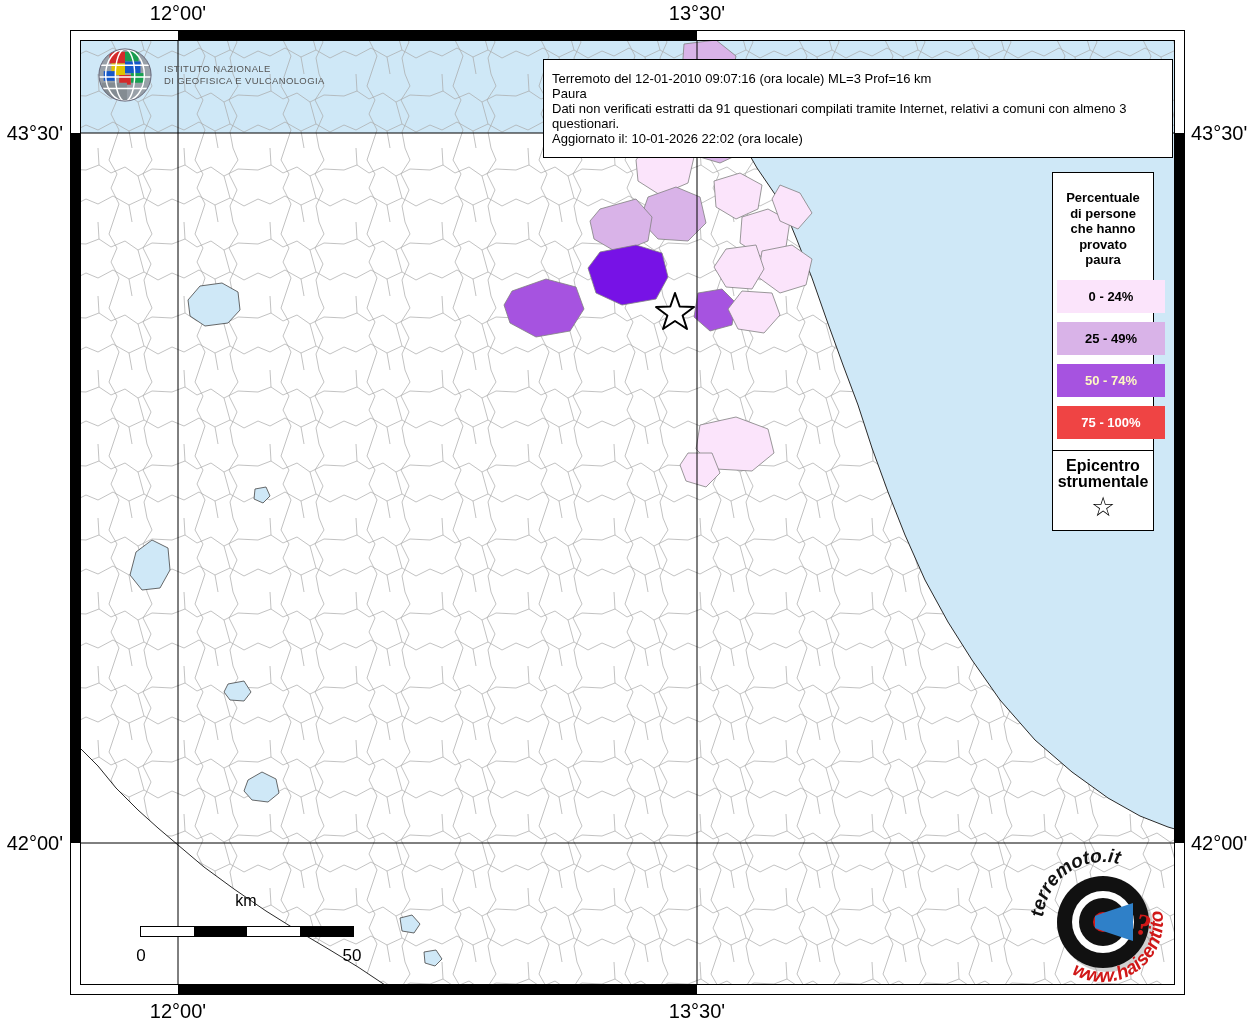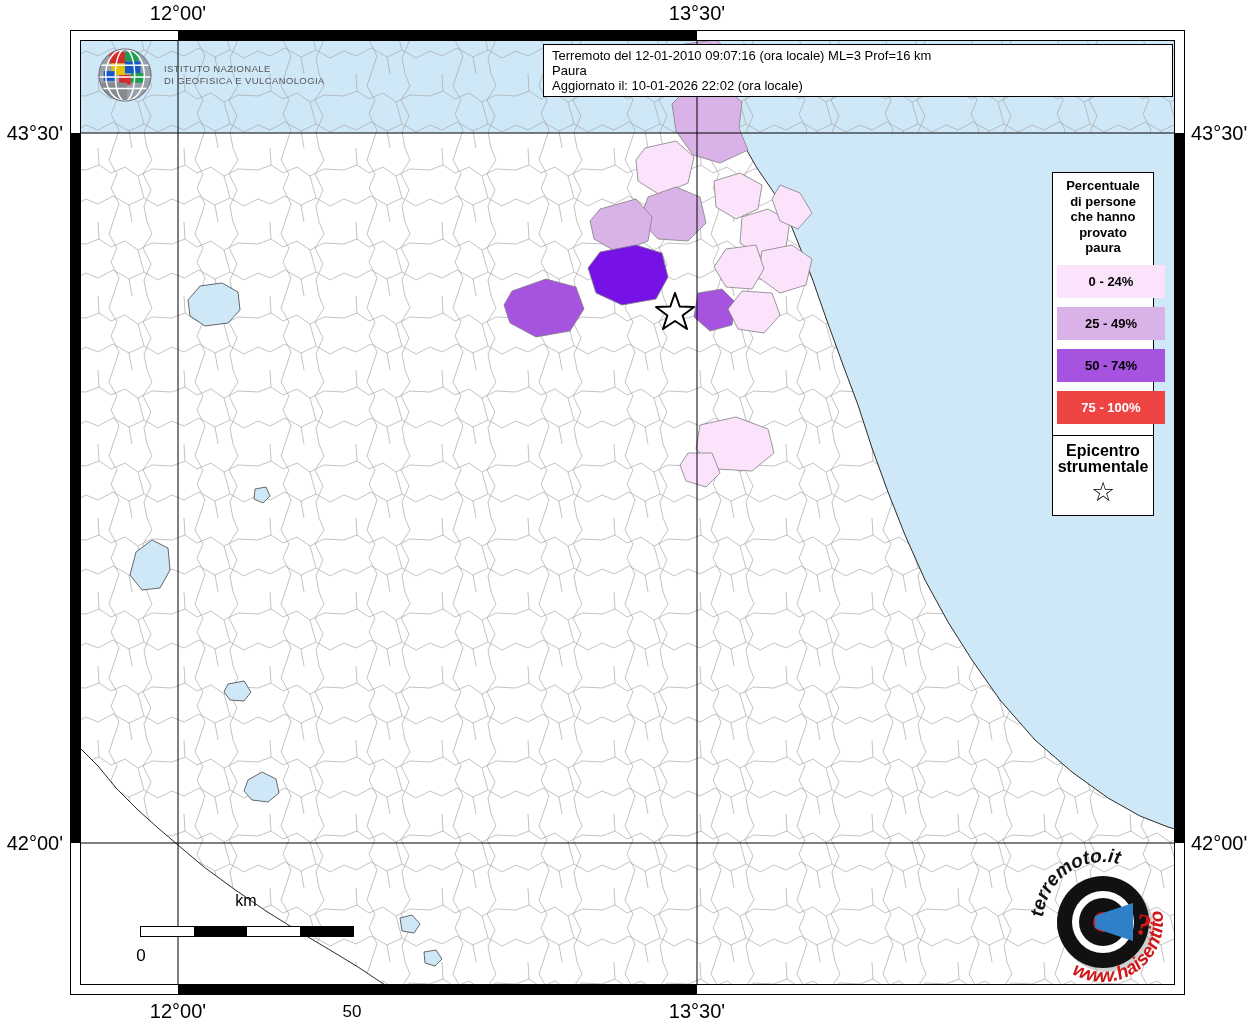--- a/index.html
+++ b/index.html
@@ -2,37 +2,37 @@
 <html><head>
 <meta charset="utf-8">
 <style>
   html,body{margin:0;padding:0;background:#fff;}
   #page{position:relative;width:1255px;height:1024px;background:#fff;overflow:hidden;
         font-family:"Liberation Sans",sans-serif;color:#000;}
   #map-svg{position:absolute;left:0;top:0;}
   .lbl{position:absolute;font-size:20px;line-height:20px;}
   .lbl.c{text-align:center;}
   .lbl.r{text-align:right;}
-  #info-box{position:absolute;left:543px;top:44px;width:612px;background:#fff;
-            border:1px solid #000;padding:3px 8px;font-size:13px;line-height:15px;}
+  #info-box{position:absolute;left:543px;top:59px;width:612px;background:#fff;
+            border:1px solid #000;padding:11px 8px;font-size:13px;line-height:15px;}
   #ingv-logo{position:absolute;left:96px;top:46px;display:flex;align-items:center;}
   #ingv-text{margin-left:10px;font-size:9.5px;line-height:12px;color:#555;letter-spacing:.4px;}
   #legend{position:absolute;left:1052px;top:172px;width:102px;box-sizing:border-box;
           background:#fff;border:1px solid #000;padding:5px 4px 8px 4px;text-align:center;}
-  #legend-title{width:80px;margin:0 auto;font-size:13px;font-weight:bold;line-height:15.5px;}
+  #legend-title{width:80px;margin:12px auto;font-size:13px;font-weight:bold;line-height:15.5px;}
   .swatch{width:108px;height:33px;margin:9px auto 0 auto;display:flex;align-items:center;
           justify-content:center;font-size:13px;font-weight:bold;}
   #legend-sep{border:none;border-top:1px solid #000;margin:11px -4px 7px -4px;}
   #epicentro-title{font-size:16px;font-weight:bold;line-height:16px;}
   #epicentro-star{font-size:27px;line-height:30px;margin-top:2px;}
   #scalebar{position:absolute;left:140px;top:926px;width:212px;height:9px;border:1px solid #000;background:#fff;}
   .sb-seg{position:absolute;top:0;height:100%;background:#000;}
   #km-label{position:absolute;left:196px;top:892px;width:100px;text-align:center;font-size:16px;}
   #sb-zero{position:absolute;left:126px;top:946px;width:30px;text-align:center;font-size:17px;}
-  #sb-end{position:absolute;left:337px;top:1002px;width:30px;text-align:center;font-size:17px;}
+  #sb-end{position:absolute;left:337px;top:946px;width:30px;text-align:center;font-size:17px;}
 </style>
 </head>
 <body>
 
 <div id="page">
 
   <svg id="map-svg" width="1255" height="1024" viewBox="0 0 1255 1024">
     <defs>
       <pattern id="comuni" x="0" y="0" width="86" height="74" patternUnits="userSpaceOnUse">
         <g stroke="#a8a8a8" stroke-width="0.7" fill="none">
@@ -173,32 +173,33 @@
     </svg>
     <div id="ingv-text">
       <div>ISTITUTO NAZIONALE</div>
       <div>DI GEOFISICA E VULCANOLOGIA</div>
     </div>
   </div>
 
   <div id="info-box">
     <div>Terremoto del 12-01-2010 09:07:16 (ora locale) ML=3 Prof=16 km</div>
     <div>Paura</div>
+    <div>Dati non verificati estratti da 91 questionari compilati tramite Internet, relativi a comuni con almeno 3 questionari.</div>
     <div>Aggiornato il: 10-01-2026 22:02 (ora locale)</div>
   </div>
 
   <div id="legend">
     <div id="legend-title">Percentuale di persone che hanno provato paura</div>
     <div class="swatch" style="background-color: rgb(251, 228, 251); color: rgb(0, 0, 0);">
       <span>0 - 24%</span>
     </div>
     <div class="swatch" style="background-color: rgb(217, 179, 232); color: rgb(0, 0, 0);">
       <span>25 - 49%</span>
     </div>
-    <div class="swatch" style="background-color: rgb(166, 83, 224); color: #000000; text-align: center;">
+    <div class="swatch" style="background-color: rgb(166, 83, 224); color: #fef9c3; text-align: center;">
       <span>50 - 74%</span>
     </div>
     <div class="swatch" style="background-color: #ef4444; color: rgb(255, 255, 255);">
       <span>75 - 100%</span>
     </div>
     <hr id="legend-sep">
     <div id="epicentro-title">Epicentro strumentale</div>
     <div id="epicentro-star">☆</div>
   </div>
 

